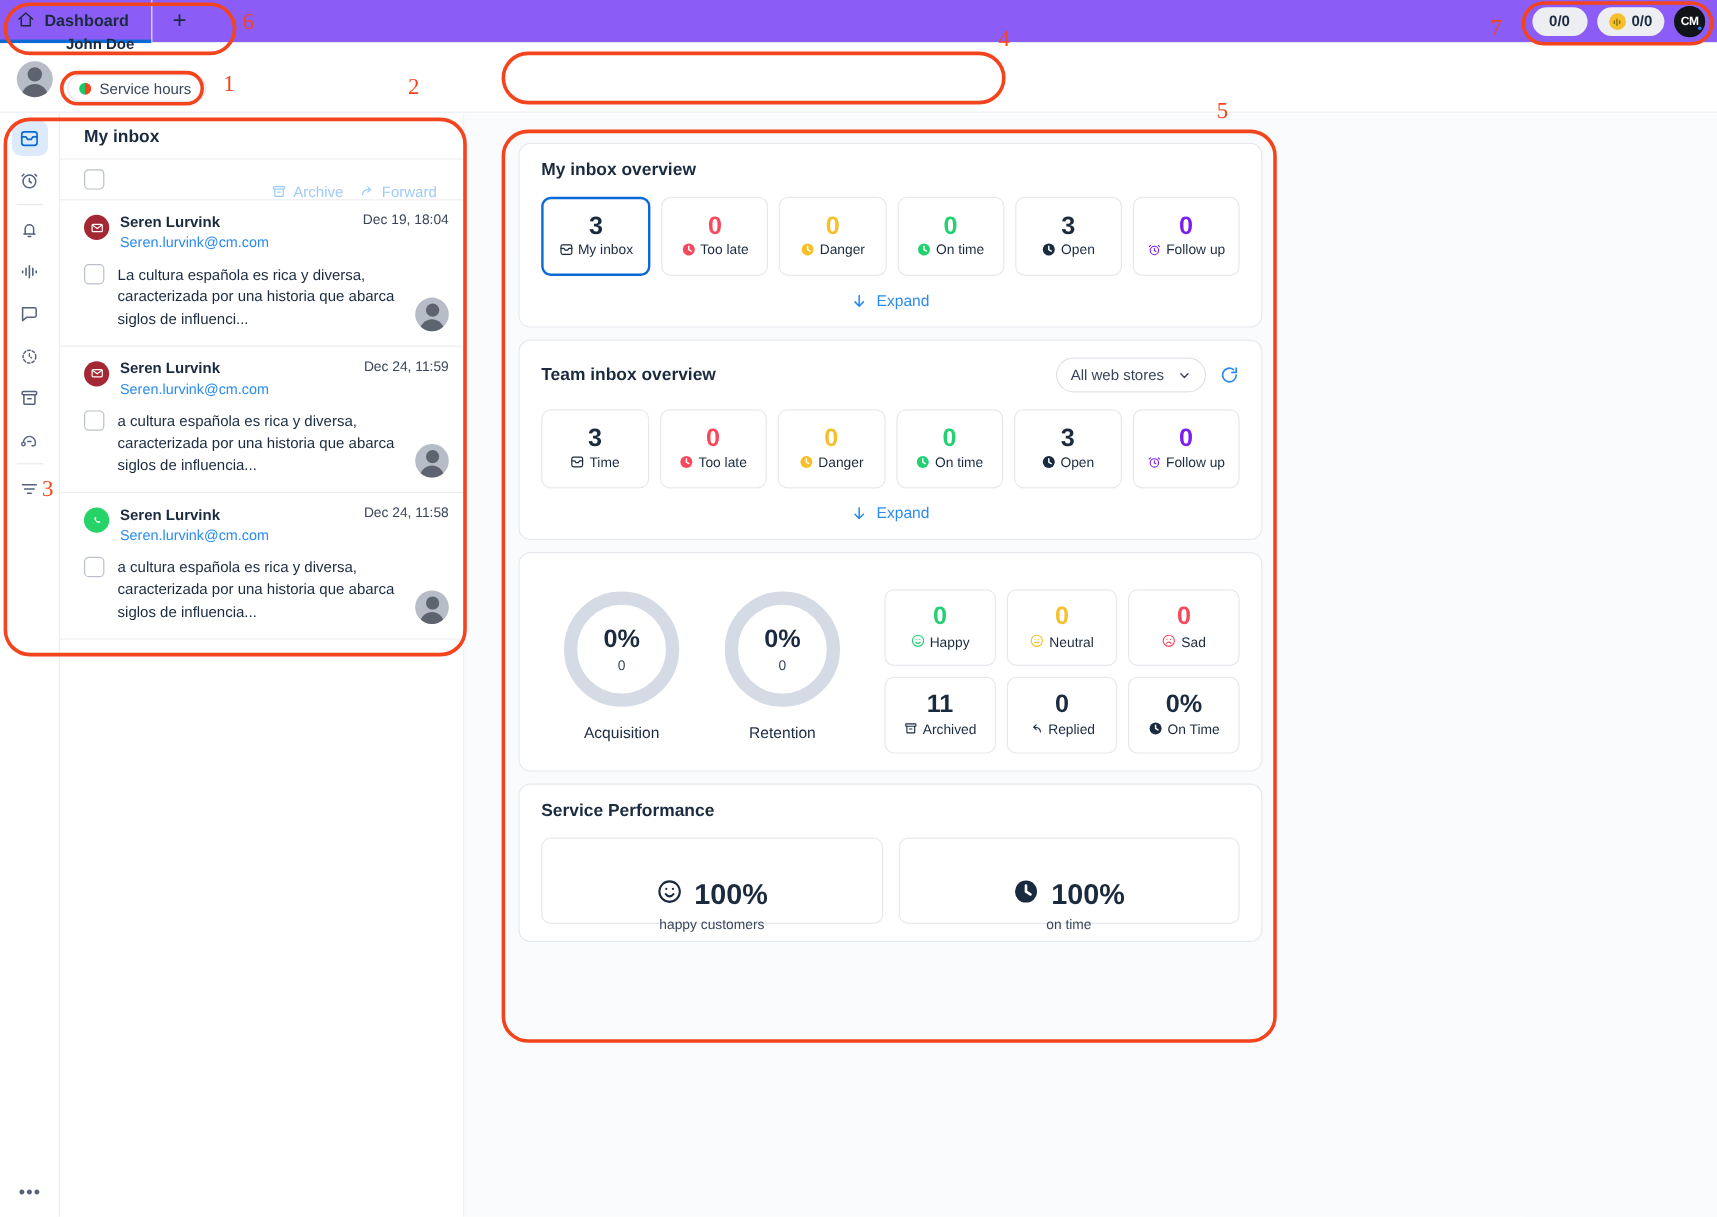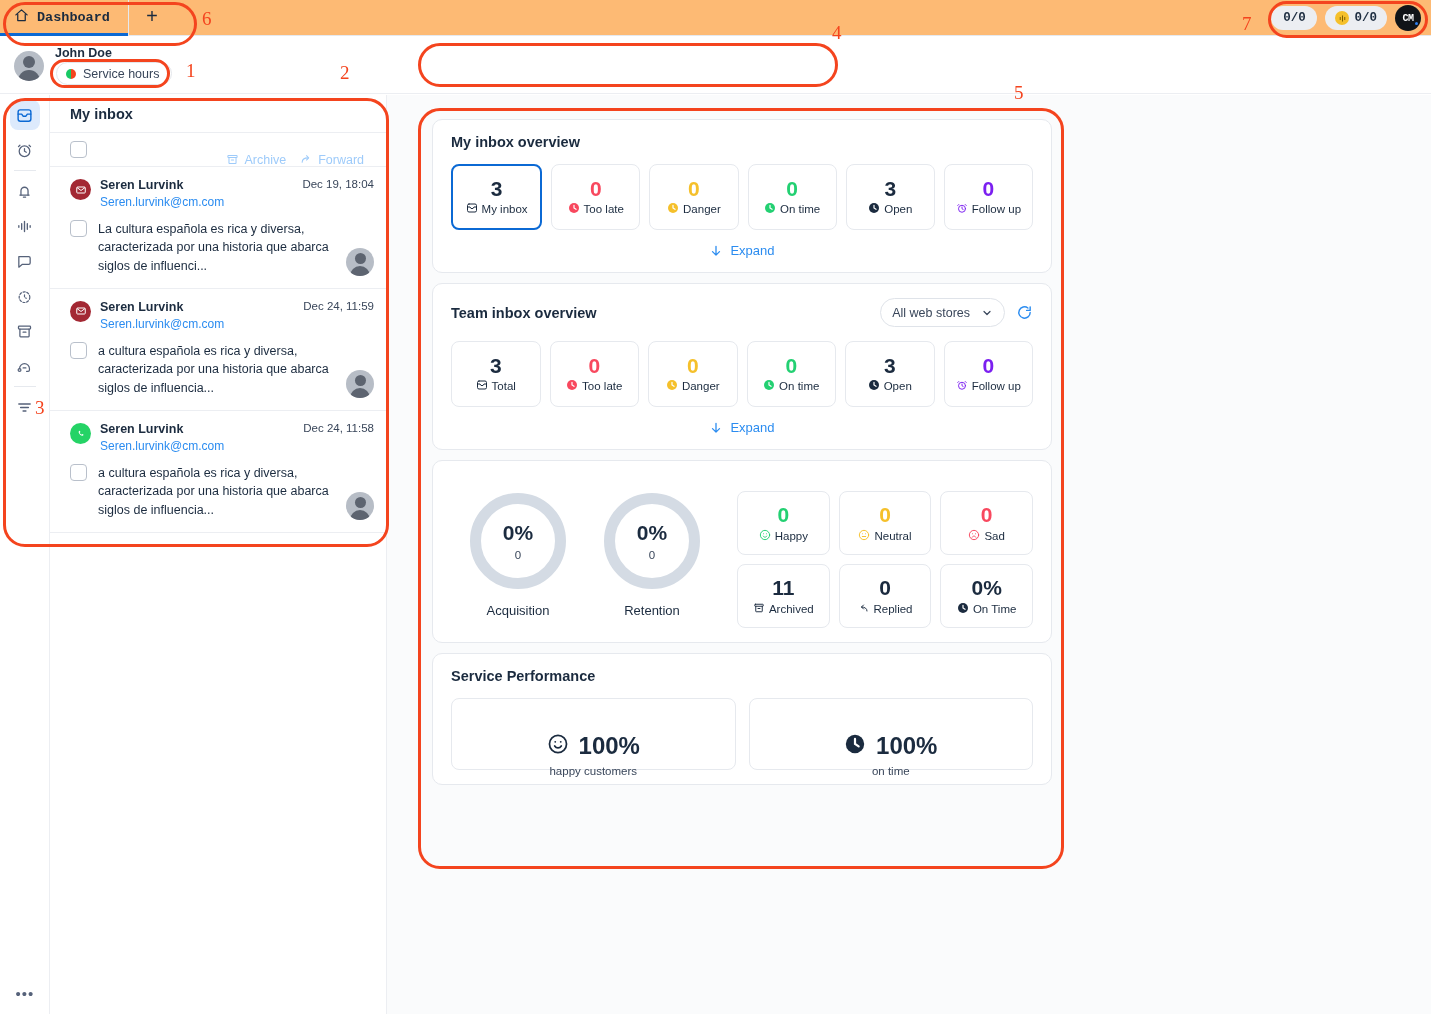--- a/index.html
+++ b/index.html
@@ -25,22 +25,22 @@
     color: #f4441e;
     font-size: 19px;
     font-family: "Liberation Serif", serif;
     z-index: 51;
     pointer-events: none;
   }
 
   
   .tabbar {
     position: absolute; left: 0; top: 0; width: 1431px; height: 36px;
-    background: #fdba74; border-bottom: 1px solid #e6e9ee;
-    display: flex; align-items: stretch; font-family: Liberation Mono, monospace;
+    background: #8b5cf6; border-bottom: 1px solid #e6e9ee;
+    display: flex; align-items: stretch;
   }
   .tab {
     display: flex; align-items: center; gap: 8px;
     padding: 0 18px 0 14px; position: relative;
     font-size: 13.5px; font-weight: bold; color: #1b2b3f;
     border-right: 1px solid #e6e9ee;
   }
   .tab.active::after {
     content: ""; position: absolute; left: 0; right: 0; bottom: -1px;
     height: 3px; background: #0b69d4;
@@ -77,21 +77,21 @@
     border-bottom: 1px solid #eceef2; background: #fff;
   }
   .avatar-lg {
     position: absolute; left: 14px; top: 51px;
     width: 30px; height: 30px; border-radius: 50%;
     background: #b7bdc6; overflow: hidden;
   }
   .avatar-lg .head { position:absolute; left:9px; top:5px; width:12px;height:12px;border-radius:50%;background:#5d6470;}
   .avatar-lg .body { position:absolute; left:4px; top:19px; width:22px;height:14px;border-radius:11px 11px 0 0;background:#5d6470;}
   .username {
-    position: absolute; left: 55px; top: 46px;
+    position: absolute; left: 55px; top: 30px;
     font-size: 12.5px; font-weight: bold; color: #1b2b3f; text-align: right;
   }
   .svc-badge {
     position: absolute; left: 56px; top: 62px;
     height: 23px; padding: 0 12px 0 9px;
     border: 1px solid #e3e6eb; border-radius: 12px;
     display: flex; align-items: center; gap: 7px;
     font-size: 12.5px; color: #39465a; background: #fff;
   }
   .svc-dot {
@@ -536,21 +536,21 @@
           </span>
         </div>
         <div class="statgrid" id="grid-team">
             <div class="stat">
               <div class="stat-val" style="color: rgb(27, 43, 63);">3</div>
       <div class="stat-lbl">
         <span><svg width="12" height="12" viewBox="0 0 24 24" fill="none" stroke="#1b2b3f" stroke-width="2" stroke-linecap="round" stroke-linejoin="round">
                     <rect x="3" y="4" width="18" height="16" rx="3"></rect>
                     <path d="M3 10h5l2 3h4l2-3h5"></path>
                   </svg></span>
-        <span>Total</span>
+        <span>Time</span>
       </div>
             </div>
             <div class="stat">
               <div class="stat-val" style="color: rgb(248, 72, 94);">0</div>
       <div class="stat-lbl">
         <span><svg width="12" height="12" viewBox="0 0 24 24">
                     <circle cx="12" cy="12" r="10" fill="#f8485e"></circle>
                     <path d="M12 6.5V12l4 2.6" stroke="#fff" stroke-width="2.4" stroke-linecap="round" fill="none"></path>
                   </svg></span>
         <span>Too late</span>

